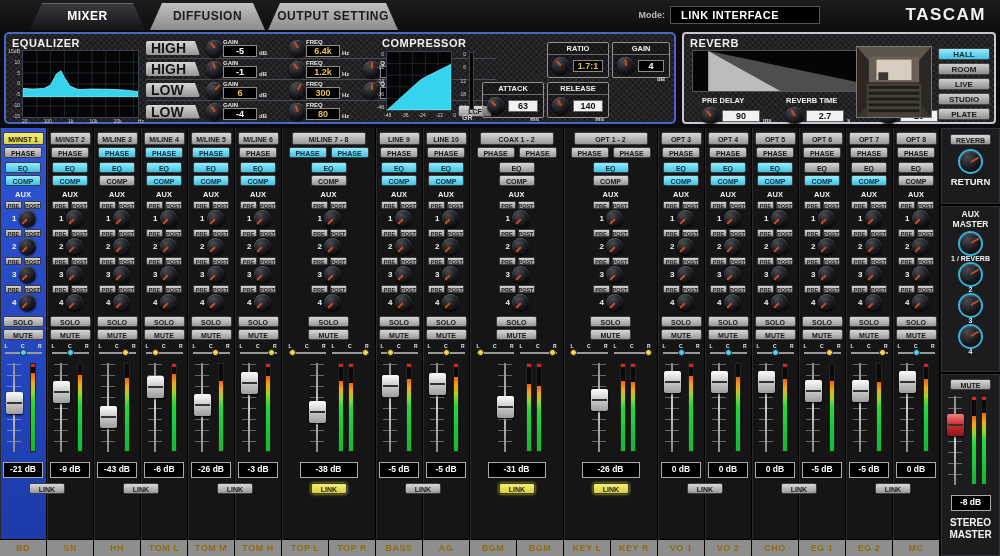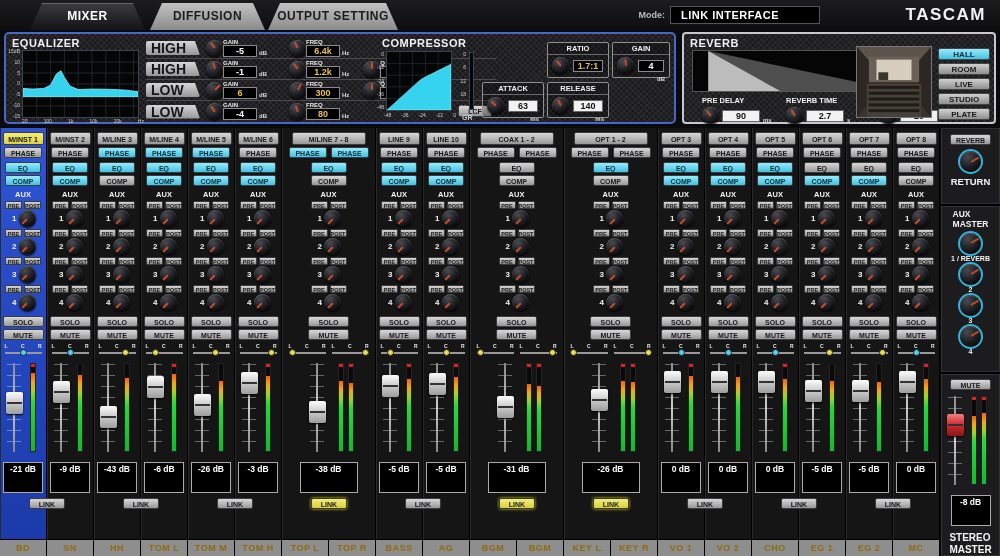--- a/index.html
+++ b/index.html
@@ -123,38 +123,38 @@
     background:repeating-linear-gradient(to bottom, rgba(255,255,255,.35) 0 1px, transparent 1px 11px); }
   .ftrack { position:absolute; top:3px; bottom:5px; width:2px; background:linear-gradient(#888,#ccc,#888); }
   .fhandle { position:absolute; width:17px; height:22px; border-radius:2px;
     background:linear-gradient(#fdfdfd,#cfcfcf 45%,#9d9d9d); box-shadow:0 1px 2px #000; }
   .fhandle:after { content:""; position:absolute; left:1px; right:1px; top:10px; height:2px; background:#333; }
   .fhandle.red { background:linear-gradient(#f08080,#d03030 45%,#8c1616); }
   .meter { position:absolute; top:3px; bottom:5px; width:6px; background:#0a0a0a; border:1px solid #222; }
   .mfill { position:absolute; left:0; right:0; bottom:0;
     background:linear-gradient(to top, #13b82e 0%, #27d83e 62%, #9fd32c 76%, #f0a81c 88%, #f06014 100%); }
   .mpeak { position:absolute; left:0; right:0; top:0; height:3px; background:#e02020; }
-  .dbbox { margin-top:5px; background:#000; border:1px solid #aaa; width:40px; height:31px;
+  .dbbox { margin-top:5px; background:#000; border:1px solid #aaa; width:40px; height:16px;
     color:#fff; font-size:8.5px; font-weight:bold; text-align:center; line-height:12px; flex:none; }
   .stereo .dbbox { width:58px; }
   .linkrow { position:relative; width:100%; height:14px; margin-top:5px; flex:none; overflow:visible; z-index:5; }
   .linkbtn { position:absolute; top:0; width:36px; height:11px; line-height:11px; text-align:center;
     font-size:7px; font-weight:bold; border-radius:2px; background:linear-gradient(#d8d8d8,#989898);
     color:#18181c; border:1px solid #3c3c40; }
   .linkbtn.on { background:linear-gradient(#f4ee7a,#d9cf3c); color:#222; box-shadow:0 0 3px #dd0; }
   .namesrow { margin-top:auto; width:100%; display:flex; gap:1px; background:#000; padding-top:1px; height:17px; flex:none; }
   .namecell { flex:1; background:#8e8e8e; color:#8f6d0e; font-size:9px; font-weight:bold;
     text-align:center; line-height:16px; letter-spacing:.5px; }
 
   
   #master-col { position:absolute; left:941px; top:128px; width:59px; height:428px;
     display:flex; flex-direction:column; gap:2px; background:#000; }
   .mbox { background:#1c1c1f; box-shadow:inset 0 0 0 1px #323236; display:flex; flex-direction:column; align-items:center; }
   #box-return { height:76px; } #box-auxm { height:166px; } #box-master { flex:1; }
-  .mlabel { color:#f2f2f2; font-size:8.5px; font-weight:bold; text-align:left; line-height:1.15; }
+  .mlabel { color:#f2f2f2; font-size:8.5px; font-weight:bold; text-align:center; line-height:1.15; }
   #box-auxm .klab { color:#f2f2f2; font-size:7px; font-weight:bold; margin:1px 0 2px; }
   #master-fader { position:relative; width:100%; height:97px; margin-top:3px; }
 </style>
 </head>
 <body>
 
 <div id="app">
 
   <div id="topbar">
     <div id="tab-mixer" class="tab active">MIXER</div>

